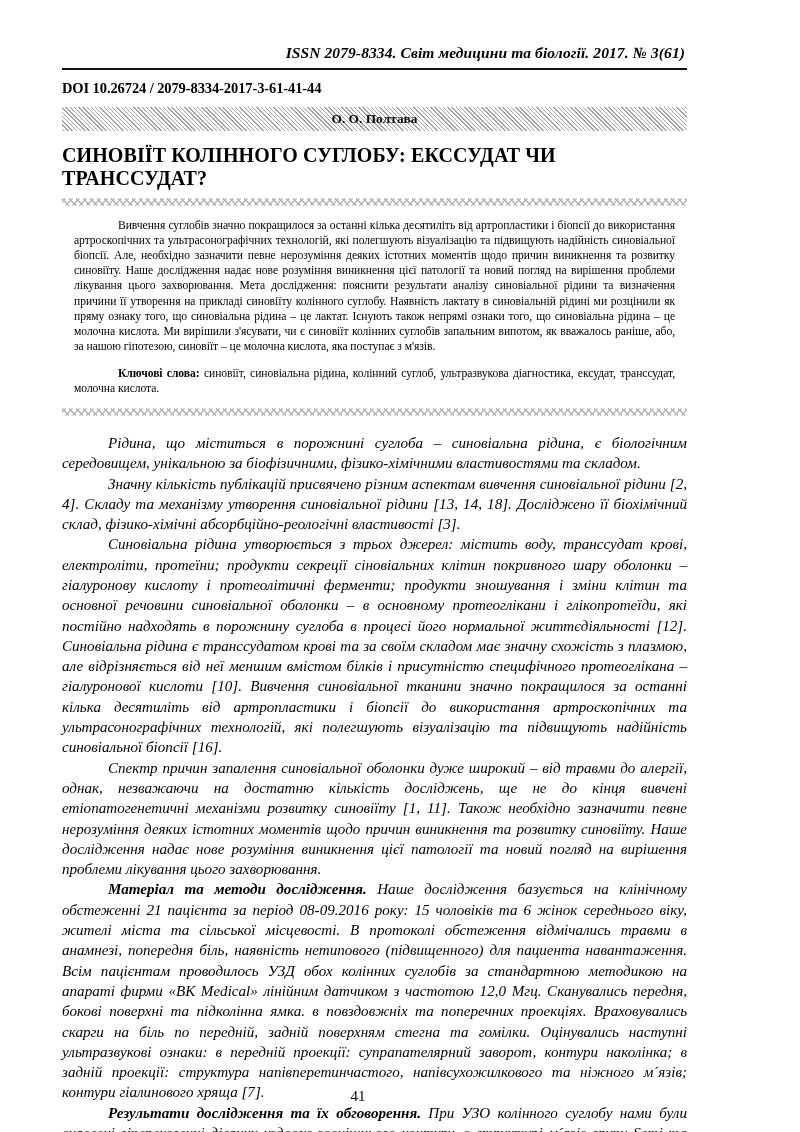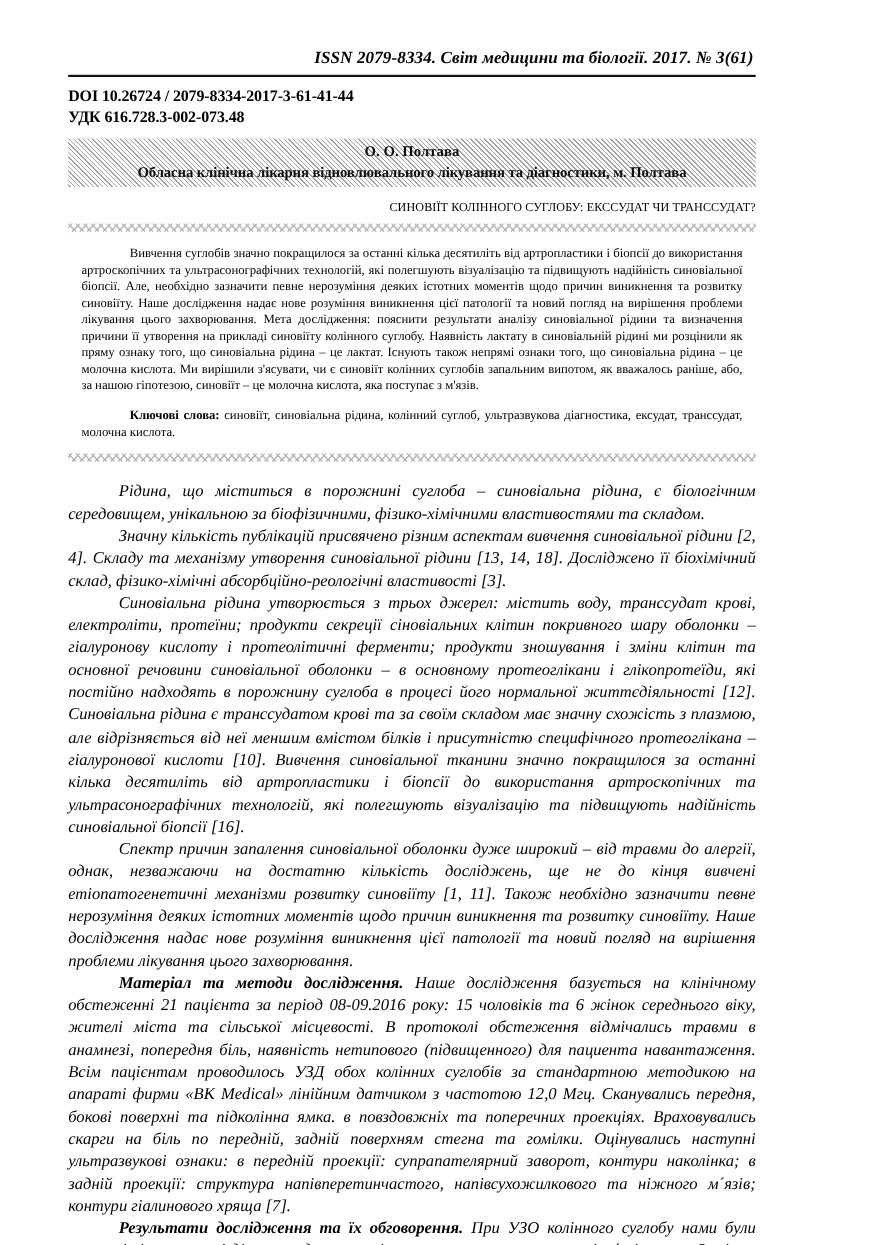--- a/index.html
+++ b/index.html
@@ -63,23 +63,23 @@
         rgba(255,255,255,.95) 1px,
         rgba(120,120,120,.55) 1px,
         rgba(120,120,120,.55) 2px,
         rgba(255,255,255,.95) 2px,
         rgba(255,255,255,.95) 3px);
   }
   .banner .affil { letter-spacing: -0.1px; }
 
   
   .article-title {
-    text-align: right;
-    font-weight: normal;
-    font-size: 11px;
+    text-align: left;
+    font-weight: bold;
+    font-size: 20px;
     margin-top: 13px;
     letter-spacing: .1px;
   }
 
   
   .email-line {
     text-align: right;
     font-size: 14.5px;
     margin-top: 13px;
     padding-right: 2px;
@@ -141,26 +141,24 @@
 </head>
 <body>
 
 <div class="page">
 
   <div class="running-head">ISSN 2079-8334. Світ медицини та біології. 2017. № 3(61)</div>
   <hr class="head-rule">
 
   <div class="idblock">
     <div>DOI 10.26724 / 2079-8334-2017-3-61-41-44</div>
-    <div>УДК 616.728.3-002-073.48</div>
   </div>
 
   <div class="banner">
     <div class="author">О. О. Полтава</div>
-    <div class="affil">Обласна клінічна лікарня відновлювального лікування та діагностики, м. Полтава</div>
   </div>
 
   <div class="article-title">СИНОВІЇТ КОЛІННОГО СУГЛОБУ: ЕКССУДАТ ЧИ ТРАНССУДАТ?</div>
 
 
   <div class="zigzag"></div>
 
   <div class="abstract">
     <p>Вивчення суглобів значно покращилося за останні кілька десятиліть від артропластики і біопсії до використання артроскопічних та ультрасонографічних технологій, які полегшують візуалізацію та підвищують надійність синовіальної біопсії. Але, необхідно зазначити певне нерозуміння деяких істотних моментів щодо причин виникнення та розвитку синовіїту. Наше дослідження надає нове розуміння виникнення цієї патології та новий погляд на вирішення проблеми лікування цього захворювання. Мета дослідження: пояснити результати аналізу синовіальної рідини та визначення причини її утворення на прикладі синовіїту колінного суглобу. Наявність лактату в синовіальній рідині ми розцінили як пряму ознаку того, що синовіальна рідина – це лактат. Існують також непрямі ознаки того, що синовіальна рідина – це молочна кислота. Ми вирішили з'ясувати, чи є синовіїт колінних суглобів запальним випотом, як вважалось раніше, або, за нашою гіпотезою, синовіїт – це молочна кислота, яка поступає з м'язів.</p>
     <p class="keywords"><b>Ключові слова:</b> <span>синовіїт, синовіальна рідина, колінний суглоб, ультразвукова діагностика, ексудат, транссудат, молочна кислота.</span></p>
@@ -170,13 +168,14 @@
 
   <div class="body-text">
       <p><span>Рідина, що міститься в порожнині суглоба – синовіальна рідина, є біологічним середовищем, унікальною за біофізичними, фізико-хімічними властивостями та складом.</span></p>
       <p><span>Значну кількість публікацій присвячено різним аспектам вивчення синовіальної рідини [2, 4]. Складу та механізму утворення синовіальної рідини [13, 14, 18]. Досліджено її біохімічний склад, фізико-хімічні абсорбційно-реологічні властивості [3].</span></p>
       <p><span>Синовіальна рідина утворюється з трьох джерел: містить воду, транссудат крові, електроліти, протеїни; продукти секреції сіновіальних клітин покривного шару оболонки – гіалуронову кислоту і протеолітичні ферменти; продукти зношування і зміни клітин та основної речовини синовіальної оболонки – в основному протеоглікани і глікопротеїди, які постійно надходять в порожнину суглоба в процесі його нормальної життєдіяльності [12]. Синовіальна рідина є транссудатом крові та за своїм складом має значну схожість з плазмою, але відрізняється від неї меншим вмістом білків і присутністю специфічного протеоглікана – гіалуронової кислоти [10]. Вивчення синовіальної тканини значно покращилося за останні кілька десятиліть від артропластики і біопсії до використання артроскопічних та ультрасонографічних технологій, які полегшують візуалізацію та підвищують надійність синовіальної біопсії [16].</span></p>
       <p><span>Спектр причин запалення синовіальної оболонки дуже широкий – від травми до алергії, однак, незважаючи на достатню кількість досліджень, ще не до кінця вивчені етіопатогенетичні механізми розвитку синовіїту [1, 11]. Також необхідно зазначити певне нерозуміння деяких істотних моментів щодо причин виникнення та розвитку синовіїту. Наше дослідження надає нове розуміння виникнення цієї патології та новий погляд на вирішення проблеми лікування цього захворювання.</span></p>
       <p><b>Матеріал та методи дослідження.</b><span> Наше дослідження базується на клінічному обстеженні 21 пацієнта за період 08-09.2016 року: 15 чоловіків та 6 жінок середнього віку, жителі міста та сільської місцевості. В протоколі обстеження відмічались травми в анамнезі, попередня біль, наявність нетипового (підвищенного) для пациента навантаження. Всім пацієнтам проводилось УЗД обох колінних суглобів за стандартною методикою на апараті фирми «ВК Medical» лінійним датчиком з частотою 12,0 Мгц. Сканувались передня, бокові поверхні та підколінна ямка. в повздовжніх та поперечних проекціях. Враховувались скарги на біль по передній, задній поверхням стегна та гомілки. Оцінувались наступні ультразвукові ознаки: в передній проекції: супрапателярний заворот, контури наколінка; в задній проекції: структура напівперетинчастого, напівсухожилкового та ніжного м´язів; контури гіалинового хряща [7].</span></p>
       <p><b>Результати дослідження та їх обговорення.</b><span> При УЗО колінного суглобу нами були виявлені гіперехогенні ділянки уздовж зовнішнього контуру, в структурі м´язів групи Semi та медіального литкового м´язу, які супроводжували синовіїт колінних суглобів. В анамнезі у пацієнтів відмічалось перенавантаження [5]. Клінічно відмічалася біль в проекції м´язів. Ці ділянки спазму, нами гіпотетично були визначені, як ділянки з підвищенною кількістю молочної</span></p>
     </div>
 
+  <div class="page-number">41</div>
 </div>
 
 </body></html>

